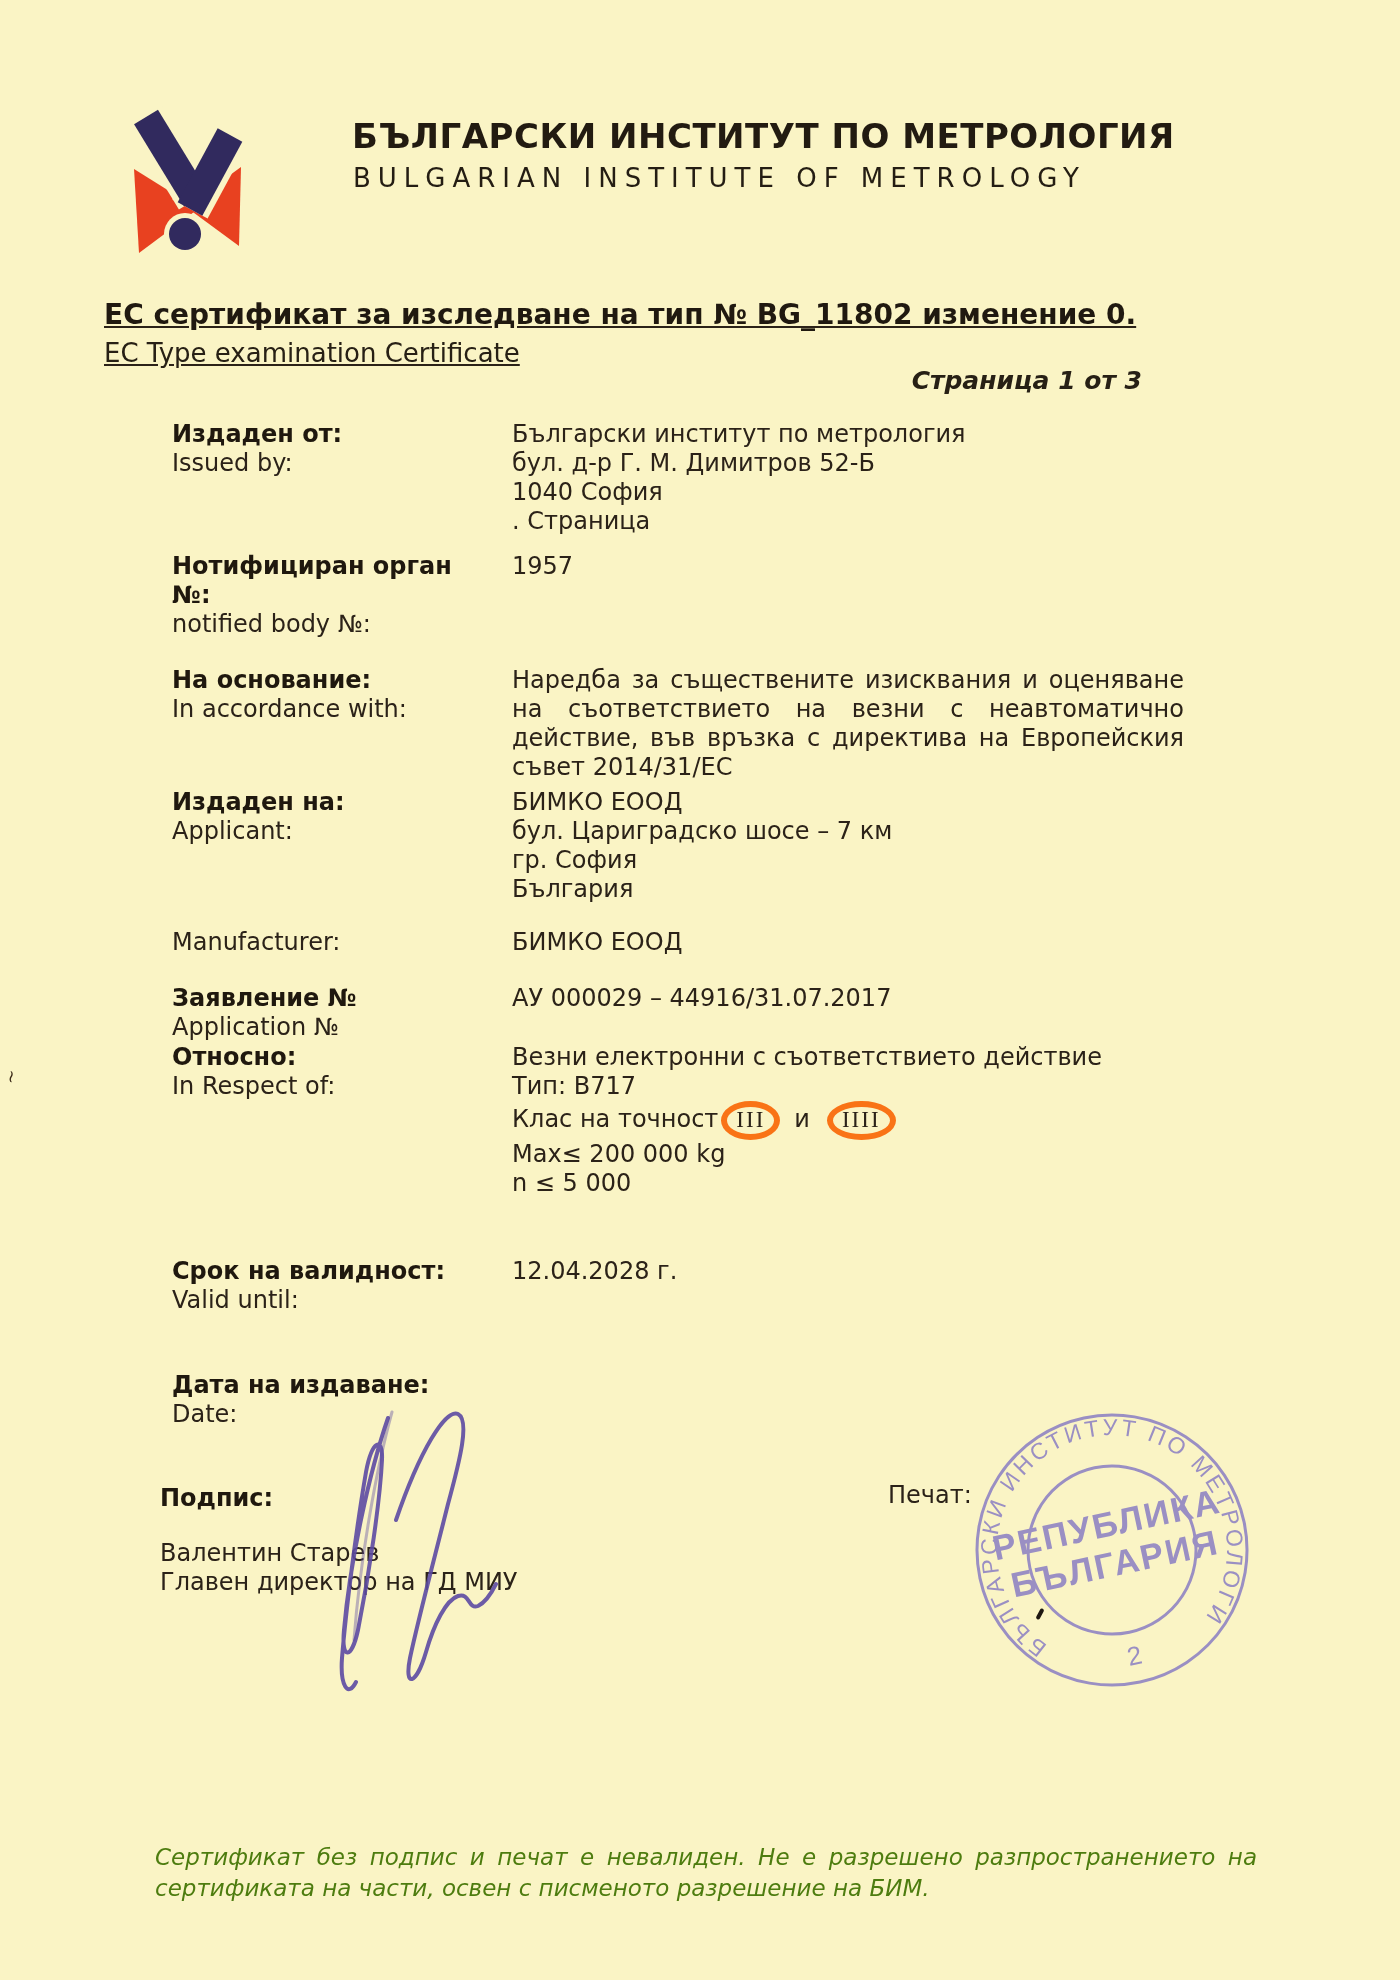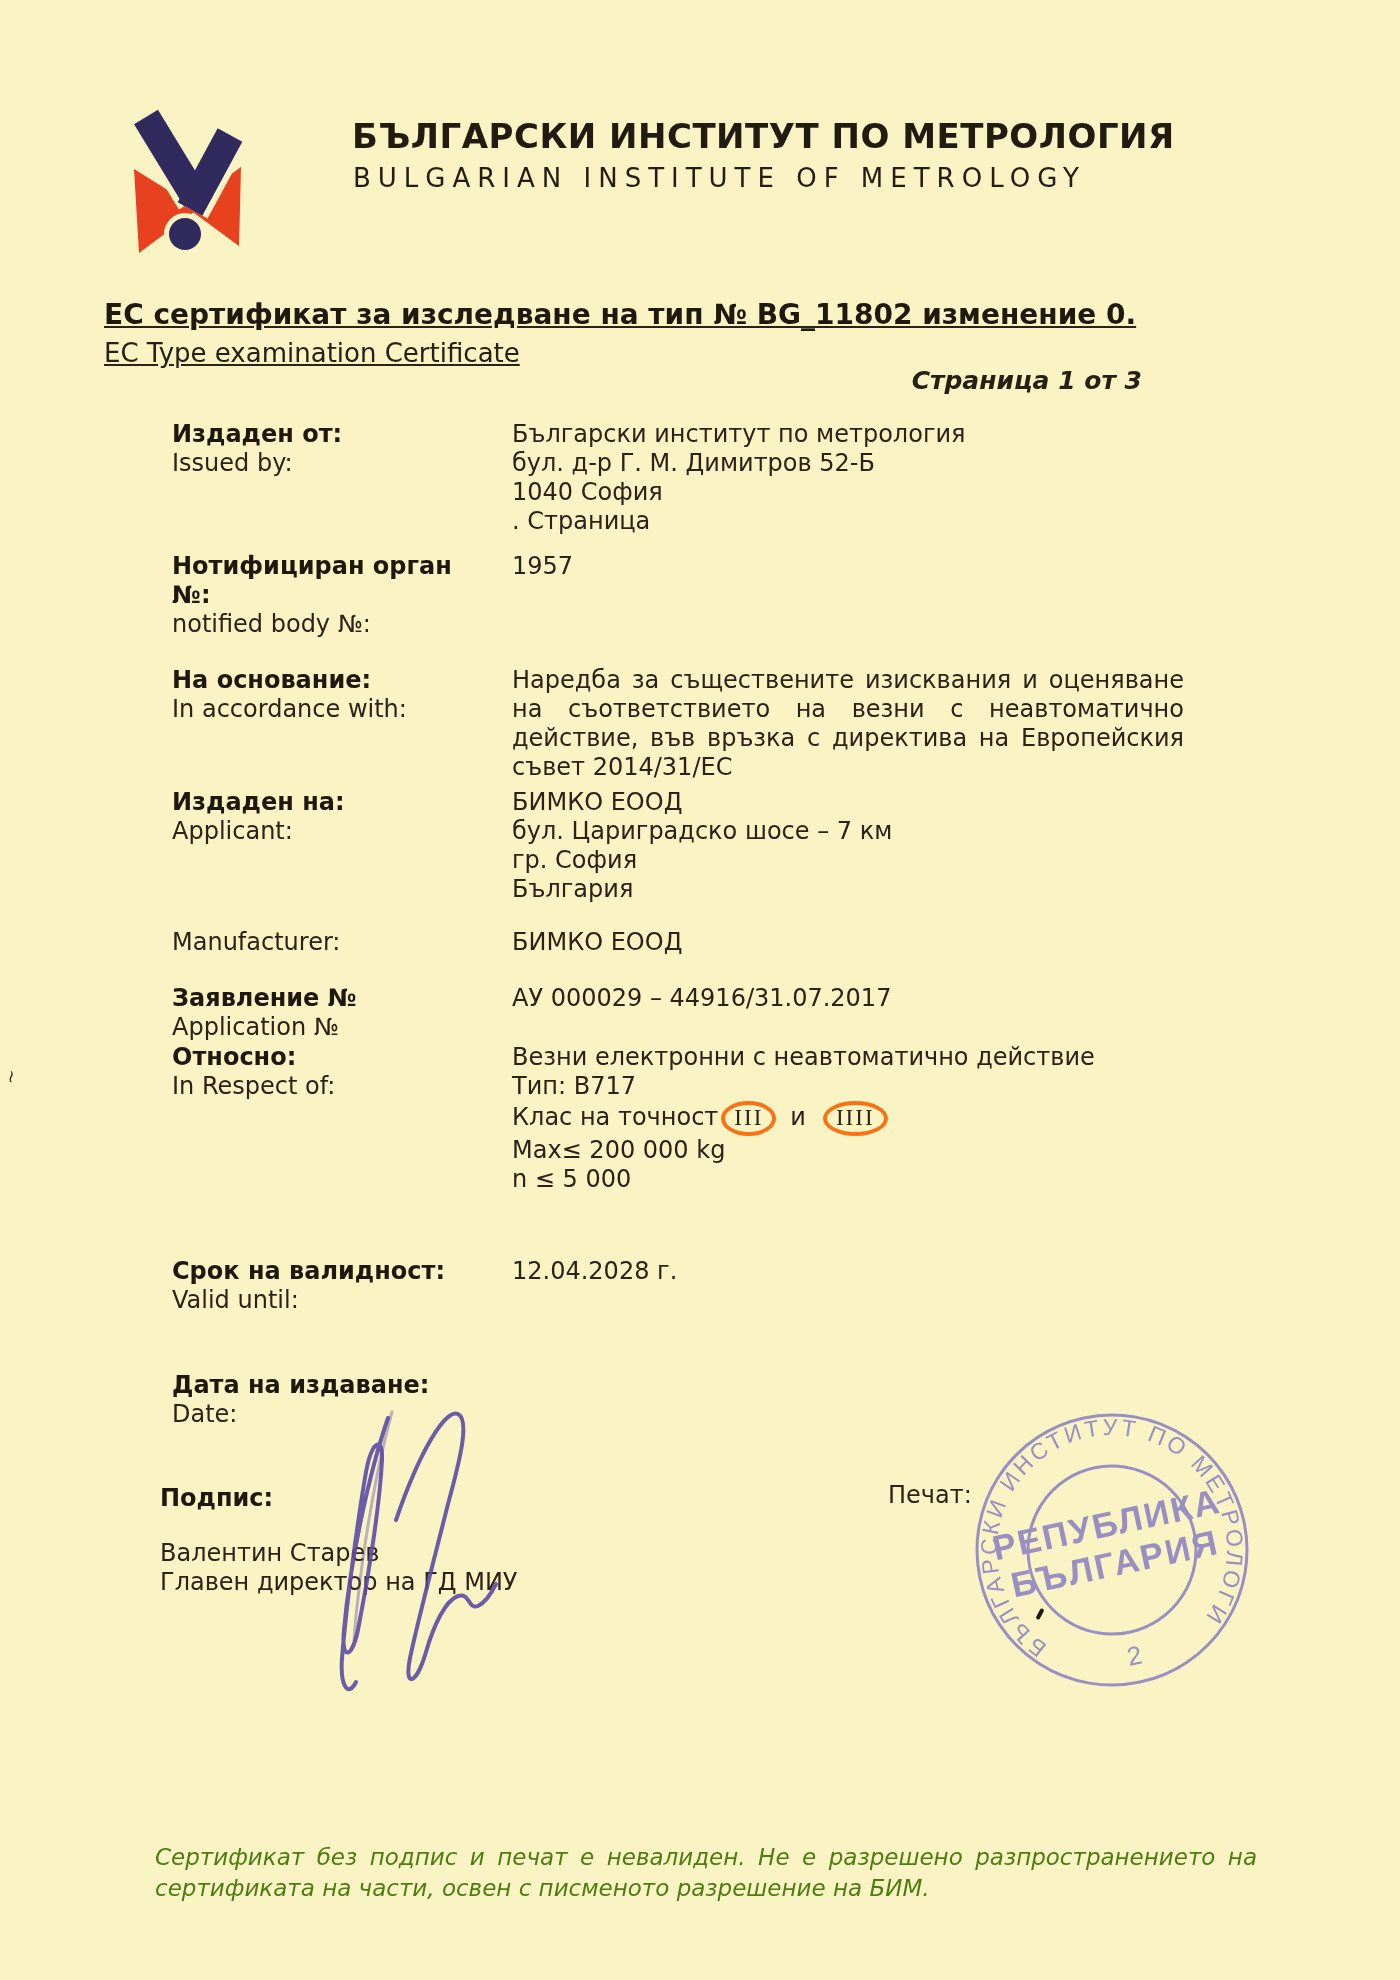--- a/index.html
+++ b/index.html
@@ -20,21 +20,21 @@
   .page-note{position:absolute;right:182px;top:366px;font-size:25px;font-style:italic;color:#272015;white-space:nowrap;font-weight:bold;}
   
   .row{position:absolute;left:160px;display:flex;font-size:24px;line-height:29px;margin-left:12px;}
   .row .label{width:340px;flex:none;}
   .row .value{width:672px;}
   .label-bg{font-weight:bold;color:#1f180e;}
   .label-en{color:#2b2218;}
   .justify{text-align:justify;}
   .value-line{white-space:nowrap;}
   .acc-circle{
-    display:inline-block;border:4px solid #f97316;border-radius:50%;
+    display:inline-block;border:6px solid #f97316;border-radius:50%;
     padding:0 9px 2px 9px;margin-left:3px;
     font-family:"Liberation Serif",serif;font-size:23px;line-height:25px;letter-spacing:2px;
   }
   .acc-gap{display:inline-block;width:14px;}
   
   .sig-label{position:absolute;left:160px;top:1484px;font-size:24px;font-weight:bold;color:#1f180e;}
   .sig-name{position:absolute;left:160px;top:1539px;font-size:24px;line-height:29px;color:#2b2218;}
   .stamp-label{position:absolute;left:888px;top:1481px;font-size:24px;color:#2b2218;}
   .sig-svg{position:absolute;left:300px;top:1400px;width:200px;height:320px;}
   .stamp-svg{position:absolute;left:957px;top:1395px;width:310px;height:310px;opacity:0.8;}
@@ -133,21 +133,21 @@
       <div class="value-line">АУ 000029 – 44916/31.07.2017</div>
     </div>
   </div>
 
   <div class="row" style="top:1043px">
     <div class="label">
       <div class="label-bg">Относно:</div>
       <div class="label-en">In Respect of:</div>
     </div>
     <div class="value">
-      <div class="value-line">Везни електронни с неавтоматично действие</div>
+      <div class="value-line">Везни електронни с съответствието действие</div>
       <div class="value-line">Тип: B717</div>
       <div class="value-line">
         <span>Клас на точност</span><span class="acc-circle">III</span><span class="acc-gap"></span><span>и</span><span class="acc-gap"></span><span class="acc-circle">IIII</span>
       </div>
       <div class="value-line">Max≤ 200 000 kg</div>
       <div class="value-line">n ≤ 5 000</div>
     </div>
   </div>
 
   <div class="row" style="top:1257px">

